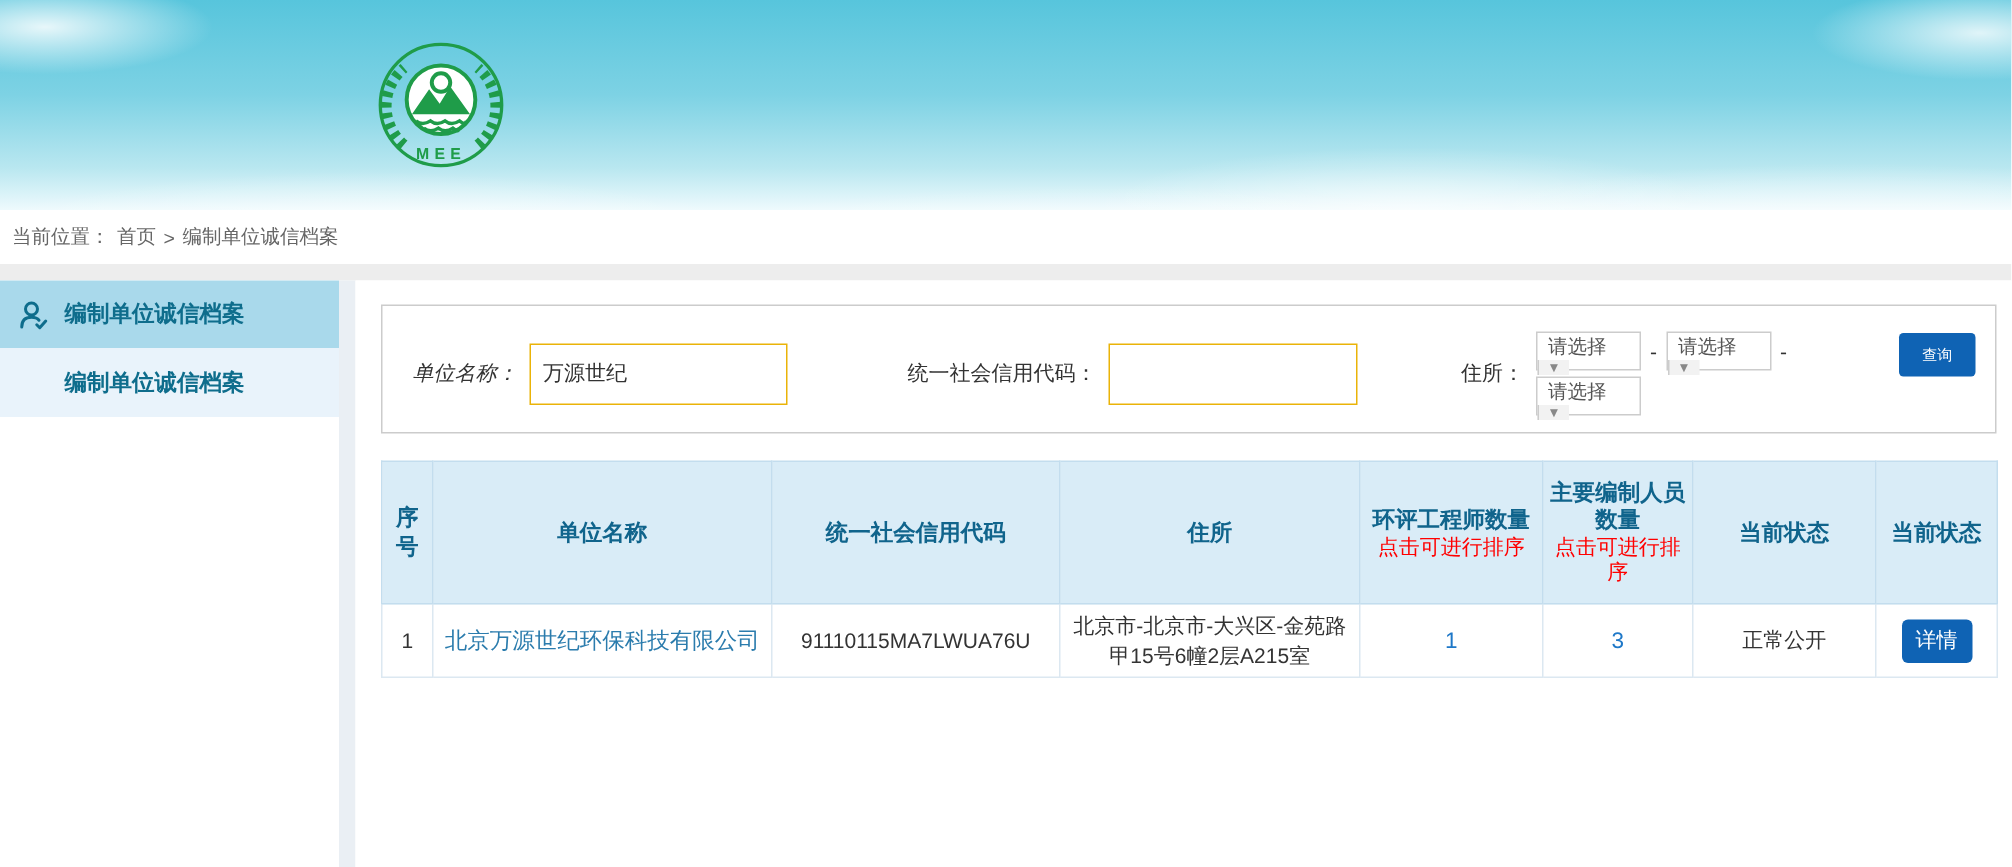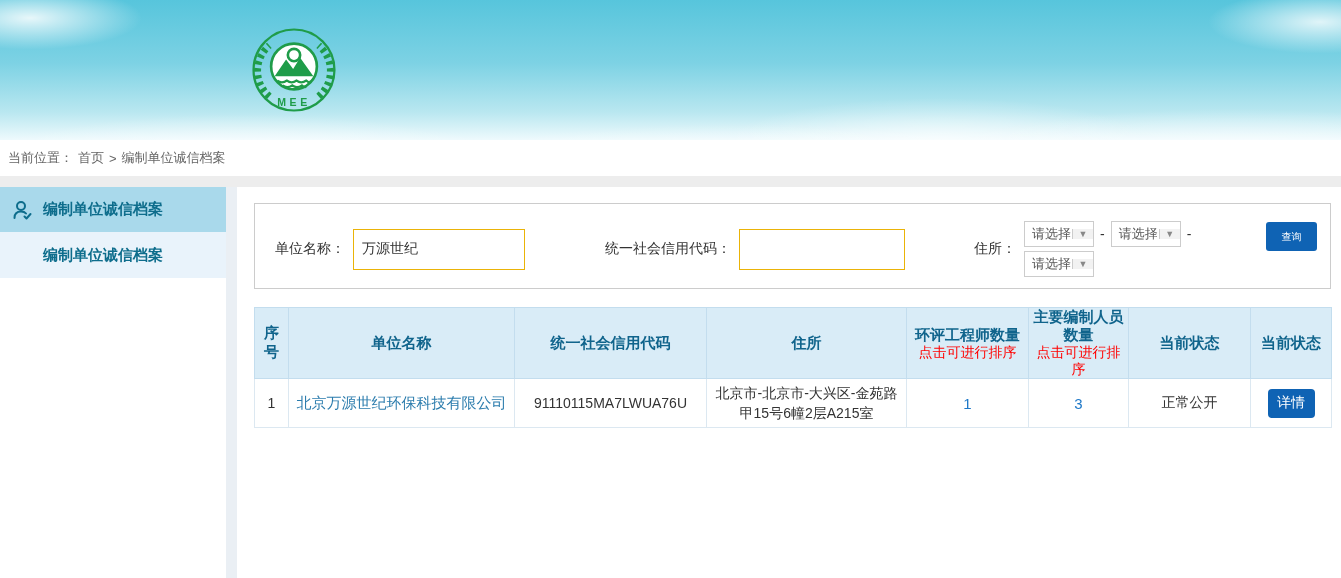--- a/index.html
+++ b/index.html
@@ -42,42 +42,42 @@
   .side-item1 { height:45px; background:#a9d9eb; display:flex; align-items:center; padding-left:10px;
     color:#0e6d8c; font-size:15px; font-weight:bold; cursor:pointer; }
   .side-item1 .uicon { width:24px; height:24px; margin-right:9px; flex:0 0 auto; }
   .side-item2 { height:46px; background:#e9f3fb; display:flex; align-items:center; padding-left:43px;
     color:#0e6d8c; font-size:15px; font-weight:bold; cursor:pointer; }
 
   
   .panel { position:relative; width:1077px; height:86px; border:1px solid #ccc; background:#fff; }
   .panel-row1 { display:flex; align-items:center; padding-top:17px; }
   .flabel { font-size:14px; color:#333; white-space:nowrap; }
-  .l-name { margin-left:20px; }
+  .l-name { margin-left:20px;font-style:italic; }
   .l-code { margin-left:80px; }
   .l-addr { margin-left:69px; }
   .tinput { width:172px; height:41px; border:1px solid #eab308; font-size:14px; color:#333;
     padding:0 8px; margin-left:8px; outline:none; background:#fff; }
   .tinput.code { width:166px; }
   .addr-block { margin-left:8px; }
   .addr-row { display:flex; align-items:center; }
   .addr-row + .addr-row { margin-top:4px; }
-  .selbox { width:70px; height:26px; border:1px solid #ccc; background:#fff; display:flex; align-items:center; cursor:pointer; }
+  .selbox { width:70px; height:26px; border:1px solid #ccc; background:#fff; display:flex; align-items:flex-start; cursor:pointer;flex-direction:column; }
   .selbox .seltext { flex:1; font-size:13px; color:#555; display:flex; align-items:center; padding-left:7px; white-space:nowrap; }
   .selbox .selarrow { width:21px; border-left:1px solid #ccc; background:#f2f2f2; color:#888;
     font-size:9px; display:flex; align-items:center; justify-content:center; }
   .dash { margin:0 6px; color:#333; font-size:14px; }
   .query-btn { position:absolute; right:13px; top:18px; width:51px; height:29px; background:#0f63b4;
     color:#fff; font-size:10px; border:none; border-radius:3px; cursor:pointer;
     font-family:"Liberation Sans","DejaVu Sans",sans-serif; }
 
   
   .tbl { width:1077px; margin-top:18px; border-collapse:collapse; table-layout:fixed; }
   .tbl th { background:#d9ecf7; color:#10648c; font-size:15px; font-weight:bold;
-    border:1px solid #c3ddee; height:41px; padding:0 4px; text-align:center; vertical-align:middle; }
+    border:1px solid #c3ddee; height:41px; padding:12px 4px; text-align:center; vertical-align:middle; }
   .tbl td { border:1px solid #dce8f1; border-top:none; background:#fff; font-size:14px; color:#333;
     height:47px; padding:4px 6px; text-align:center; vertical-align:middle; }
   .sort-hint { display:block; color:#ff0000; font-size:14px; font-weight:normal; line-height:17px; cursor:pointer; }
   .th-title { display:block; line-height:18px; }
   .c-idx{width:34px;} .c-name{width:226px;} .c-code{width:192px;} .c-addr{width:200px;}
   .c-eng{width:122px;} .c-staff{width:100px;} .c-status{width:122px;} .c-rec{width:81px;}
   .link-teal { color:#2b7cad; cursor:pointer; font-size:15px; }
   .link-blue { color:#1e78c8; cursor:pointer; font-size:15px; }
   .code-cell { font-size:16px; color:#333; }
   .addr-cell { font-size:14px; line-height:20px; }

